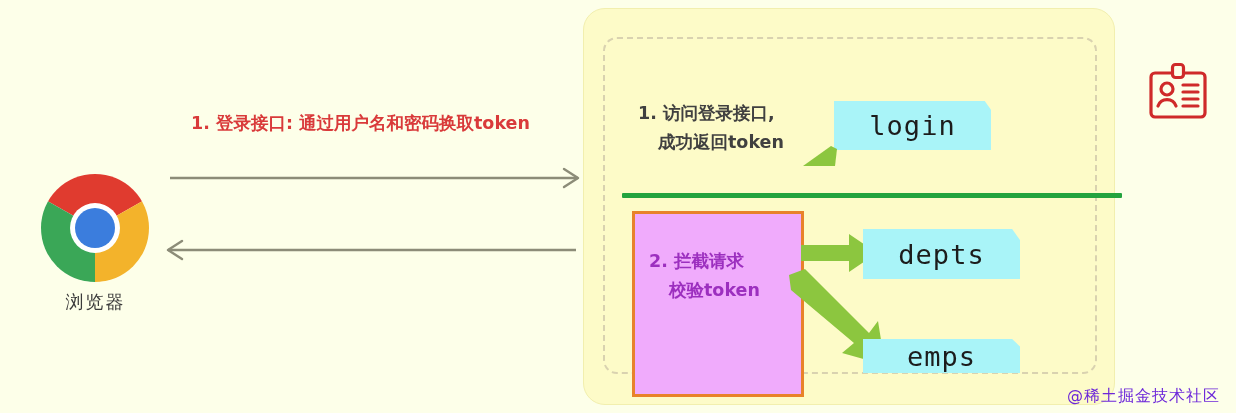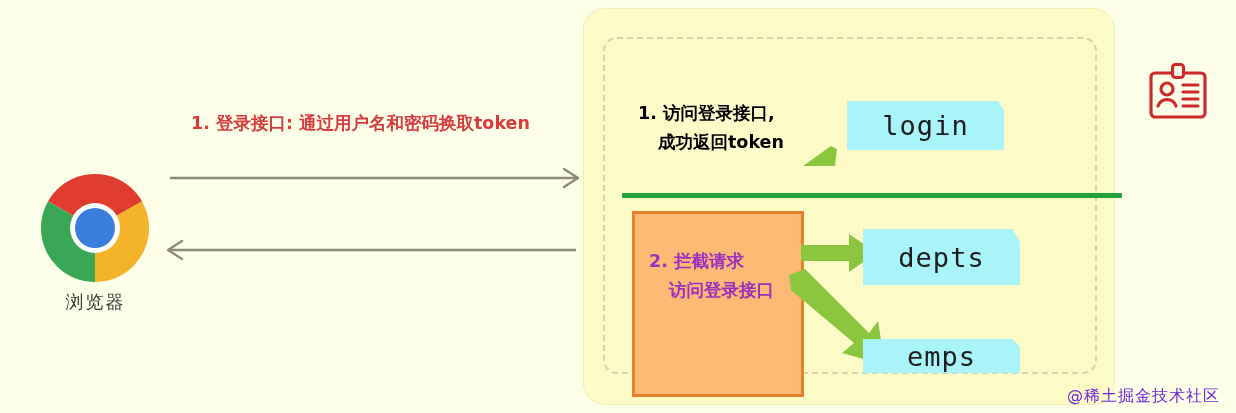--- a/index.html
+++ b/index.html
@@ -99,64 +99,64 @@
     top: 154px;
     width: 500px;
     height: 5px;
     background: #23a33e;
     border-radius: 1px;
   }
 
   
   .step {
     position: absolute;
-    color: #000000;
+    color: #404040;
     font-weight: bold;
     font-size: 17.5px;
     line-height: 1.65;
     white-space: nowrap;
     font-family: "DejaVu Sans", sans-serif;
   }
   .step-1 { left: 33px; top: 60px; }
   .step-2 { left: 14px; top: 33px; color: #9c2fbf; }
   .step-indent { padding-left: 20px; display: block; }
 
   
   .interceptor {
     position: absolute;
     left: 27px;
     top: 172px;
     width: 172px;
     height: 186px;
-    background: #fdba74;
+    background: #f0abfc;
     border: 3px solid #e8822a;
     box-sizing: border-box;
     padding-left: 27px;
   }
 
   
   .endpoint {
     position: absolute;
     background: #a9f4f8;
     color: #1c1c1c;
     font-family: "DejaVu Sans Mono", monospace;
     font-size: 27px;
     display: flex;
     align-items: center;
     justify-content: center;
     letter-spacing: 1px;
   }
   .ep-login {
-    left: 242px; top: 62px;
+    left: 229px; top: 62px;
     width: 157px; height: 49px;
     clip-path: polygon(0 0, 96% 0, 100% 18%, 100% 100%, 0 100%);
   }
   .ep-depts {
     left: 258px; top: 190px;
-    width: 157px; height: 56px;
+    width: 157px; height: 50px;
     clip-path: polygon(0 0, 95% 0, 100% 22%, 100% 100%, 0 100%);
   }
   .ep-emps {
     left: 258px; top: 300px;
     width: 157px; height: 34px;
     clip-path: polygon(0 0, 95% 0, 100% 22%, 100% 100%, 0 100%);
   }
 
   
   .garrow { position: absolute; }
@@ -239,21 +239,21 @@
         <span>login</span>
       </div>
 
       <svg class="garrow garrow-login" viewBox="0 0 46 30">
         <path d="M2 27 L30 7 L36 10 L34 27 Z" fill="#8cc63f"></path>
       </svg>
 
       <div class="interceptor">
         <div class="step step-2">
           <span>2. 拦截请求</span>
-          <span class="step-indent">访问登录接口</span>
+          <span class="step-indent">校验token</span>
         </div>
       </div>
 
       <svg class="garrow garrow-depts" viewBox="0 0 78 44">
         <path d="M0 14 L48 14 L48 3 L76 22 L48 41 L48 30 L0 30 Z" fill="#8cc63f"></path>
       </svg>
 
       <svg class="garrow garrow-emps" viewBox="0 0 110 110">
         <path d="M4 6 L20 0 L84 64 L93 52 L100 96 L57 84 L69 74 L6 21 Z" fill="#8cc63f"></path>
       </svg>

